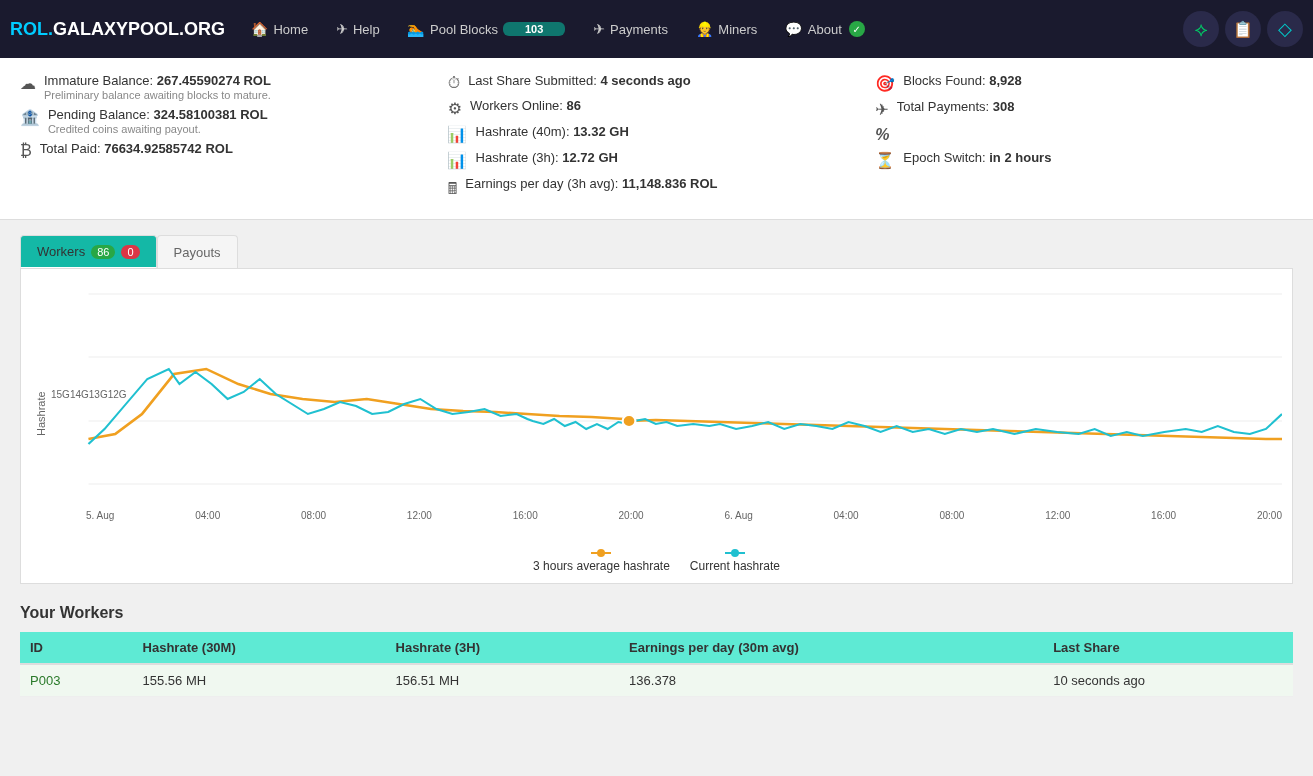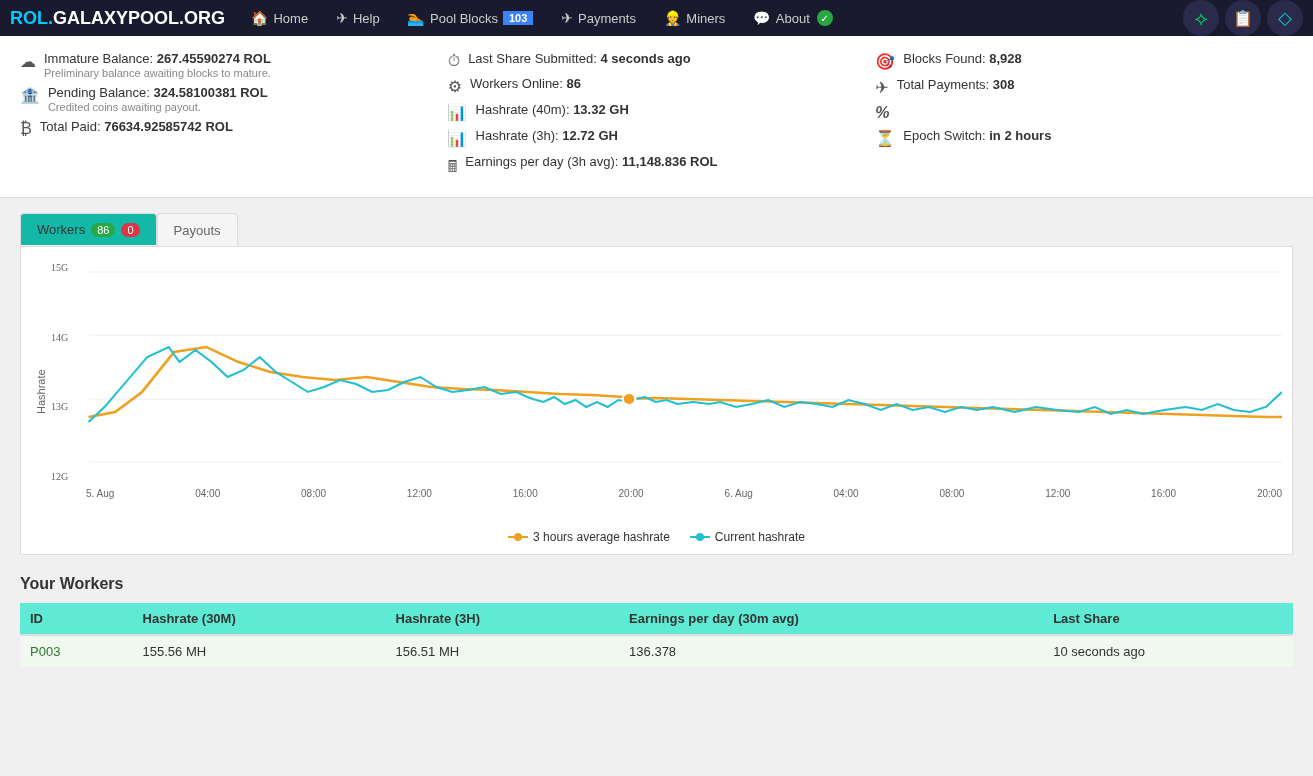--- a/index.html
+++ b/index.html
@@ -4,21 +4,21 @@
   <style>
     * { box-sizing: border-box; margin: 0; padding: 0; }
     body { font-family: Arial, sans-serif; font-size: 13px; background: #f0f0f0; color: #333; }
 
     
     .navbar {
       background: #1a1a2e;
       display: flex;
       align-items: center;
       padding: 0 10px;
-      height: 36px;
+      height: 58px;
       gap: 4px;
     }
     .navbar-brand {
       font-size: 18px;
       font-weight: bold;
       color: #00ccff;
       margin-right: 10px;
       white-space: nowrap;
     }
     .navbar-brand span { color: #fff; }
@@ -29,24 +29,24 @@
       padding: 6px 12px;
       border-radius: 4px;
       cursor: pointer;
       white-space: nowrap;
       font-size: 13px;
       gap: 5px;
       text-decoration: none;
     }
     .nav-item .icon { font-size: 14px; }
     .badge {
-      background: #3b82f6;
+      background: #0f766e;
       color: #fff;
-      border-radius: 0;
-      padding: 1px 6px;
+      border-radius: 6px;
+      padding: 1px 22px;
       font-size: 11px;
       font-weight: bold;
     }
     .about-check {
       background: #28a745;
       border-radius: 50%;
       width: 16px; height: 16px;
       display: inline-flex; align-items: center; justify-content: center;
       color: #fff; font-size: 10px; margin-left: 2px;
     }
@@ -177,36 +177,35 @@
       color: #666;
       margin-top: 3px;
       padding-left: 35px;
     }
     .chart-y-axis {
       position: absolute;
       left: 0;
       top: 0;
       height: 220px;
       display: flex;
-      flex-direction: column;
+      flex-direction: row;
       justify-content: space-between;
-      align-items: flex-start;
+      align-items: center;
       font-size: 10px;
       color: #666;
       width: 35px;
-      font-family: Liberation Serif, serif;
     }
     .chart-legend {
       display: flex;
       justify-content: center;
       gap: 20px;
       margin-top: 8px;
       font-size: 12px;
     }
-    .legend-item { display: flex; align-items: center; gap: 5px; }
+    .legend-item { display: flex; align-items: center; gap: 5px; flex-direction: column; }
 
     
     .workers-section { margin-top: 10px; }
     .workers-title {
       font-size: 16px;
       font-weight: bold;
       margin-bottom: 10px;
       color: #333;
     }
     table {

